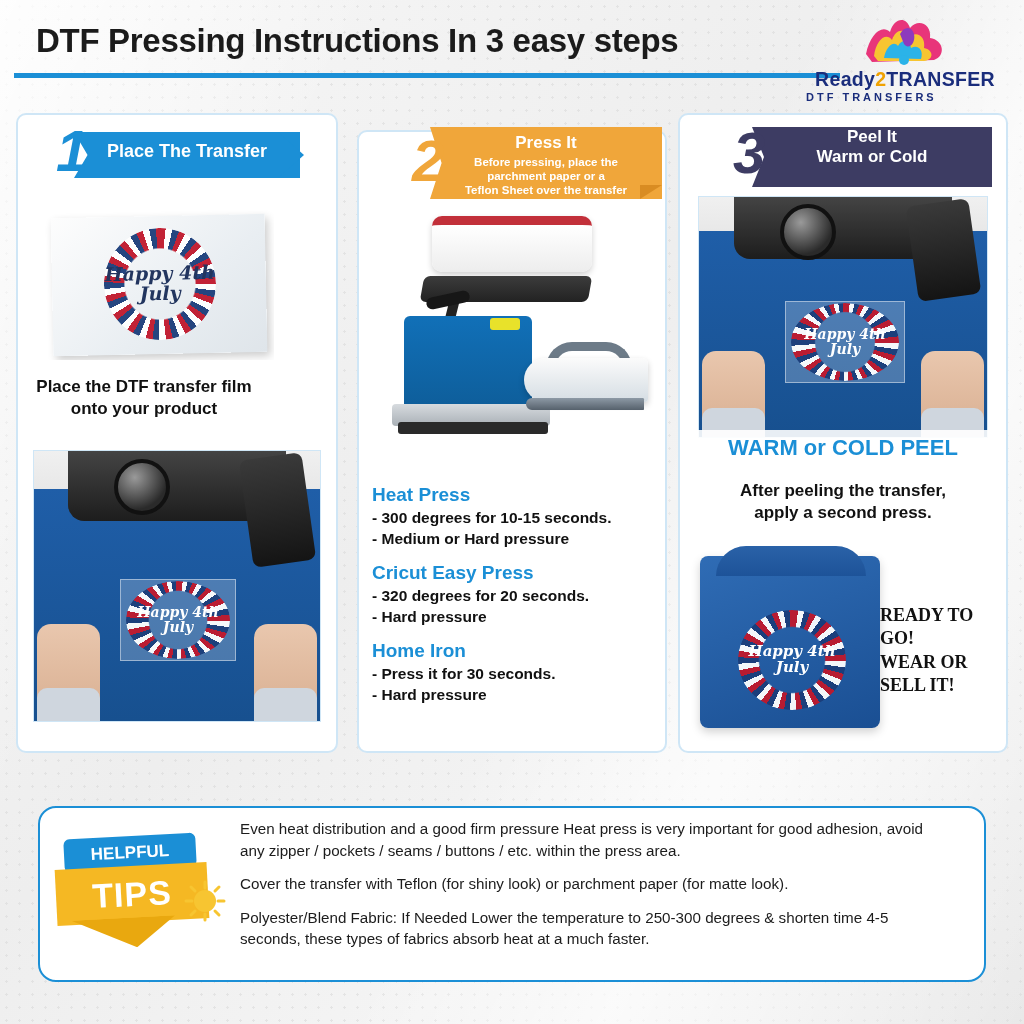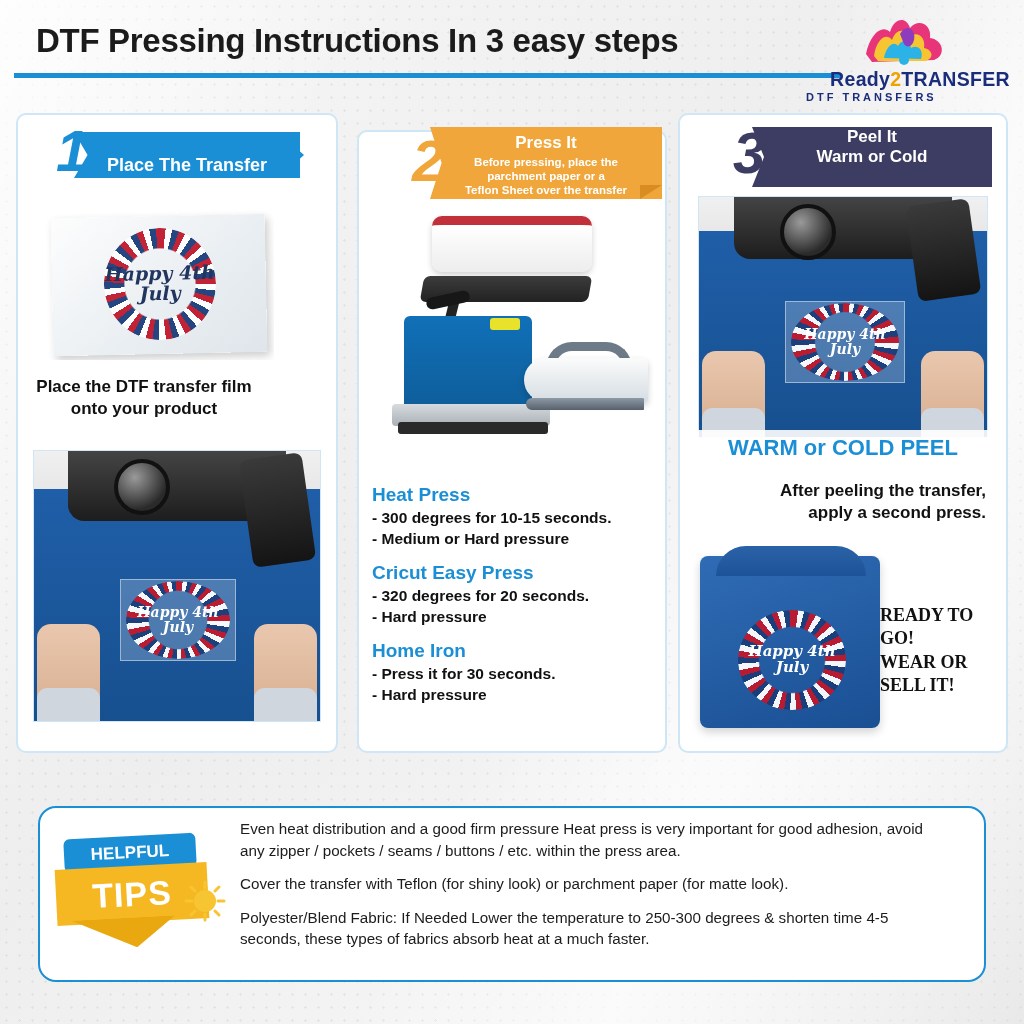--- a/index.html
+++ b/index.html
@@ -44,21 +44,21 @@
   }
   .title-rule:after {
     content: ""; position: absolute; right: -0px; top: -0px;
     width: 0; height: 0;
   }
   .logo {
     position: absolute; right: 22px; top: 14px; width: 196px; height: 86px;
   }
   .logo-splat { position: absolute; left: 54px; top: 0; width: 88px; height: 52px; }
   .logo-text {
-    position: absolute; left: 16px; top: 54px; width: 196px;
+    position: absolute; left: 1px; top: 54px; width: 196px;
     text-align: center; font-size: 19.5px; font-weight: bold; color: #1a2d7c;
     letter-spacing: .3px;
   }
   .logo-text .hl { color: #f0a202; }
   .logo-sub {
     position: absolute; left: 0; top: 77px; width: 196px;
     text-align: left; font-size: 11px; letter-spacing: 3px; color: #1a2d7c; font-weight: bold;
   }
 
   
@@ -79,21 +79,21 @@
   .ribbon {
     position: absolute; color: #fff; font-weight: bold; text-align: center;
   }
 
   
   .rib1 {
     left: 74px; top: 132px; width: 226px; height: 46px;
     background: #1b8fd6;
     clip-path: polygon(0 0, 100% 0, 100% 100%, 0 100%, 6% 50%);
   }
-  .rib1 span { display:block; padding-top: 23px; font-size: 18px; }
+  .rib1 span { display:block; padding-top: 9px; font-size: 18px; }
   .rib1-tail {
     position: absolute; left: 278px; top: 132px; width: 26px; height: 46px;
     background: #1b8fd6;
     clip-path: polygon(0 0, 100% 50%, 0 100%);
   }
   .step1num { left: 56px; top: 122px; color: #1b8fd6; }
 
   
   .rib2 {
     left: 430px; top: 127px; width: 232px; height: 72px;
@@ -440,21 +440,21 @@
     <div class="tag-overlay" style="left:86px; top:104px; width:120px; height:82px;"></div>
     <div class="design on-dark" style="left:92px; top:106px; width:108px; height:78px;">
       <div class="ring"></div>
       <div class="script" style="font-size:14px;">Happy
 4th
 July</div>
     </div>
   </div>
   <div class="peel-cap">WARM or COLD PEEL</div>
 
-  <div class="cap" style="left:700px; top:480px; width:286px; font-size:17px; white-space:pre-line;text-align:right;">After peeling the transfer,
+  <div class="cap" style="left:700px; top:480px; width:286px; font-size:17px; white-space:pre-line;">After peeling the transfer,
 apply a second press.</div>
 
   <div class="folded">
     <div class="design on-dark" style="left:38px; top:54px; width:108px; height:100px;">
       <div class="ring"></div>
       <div class="script" style="font-size:15px;">Happy
 4th
 July</div>
     </div>
   </div>

